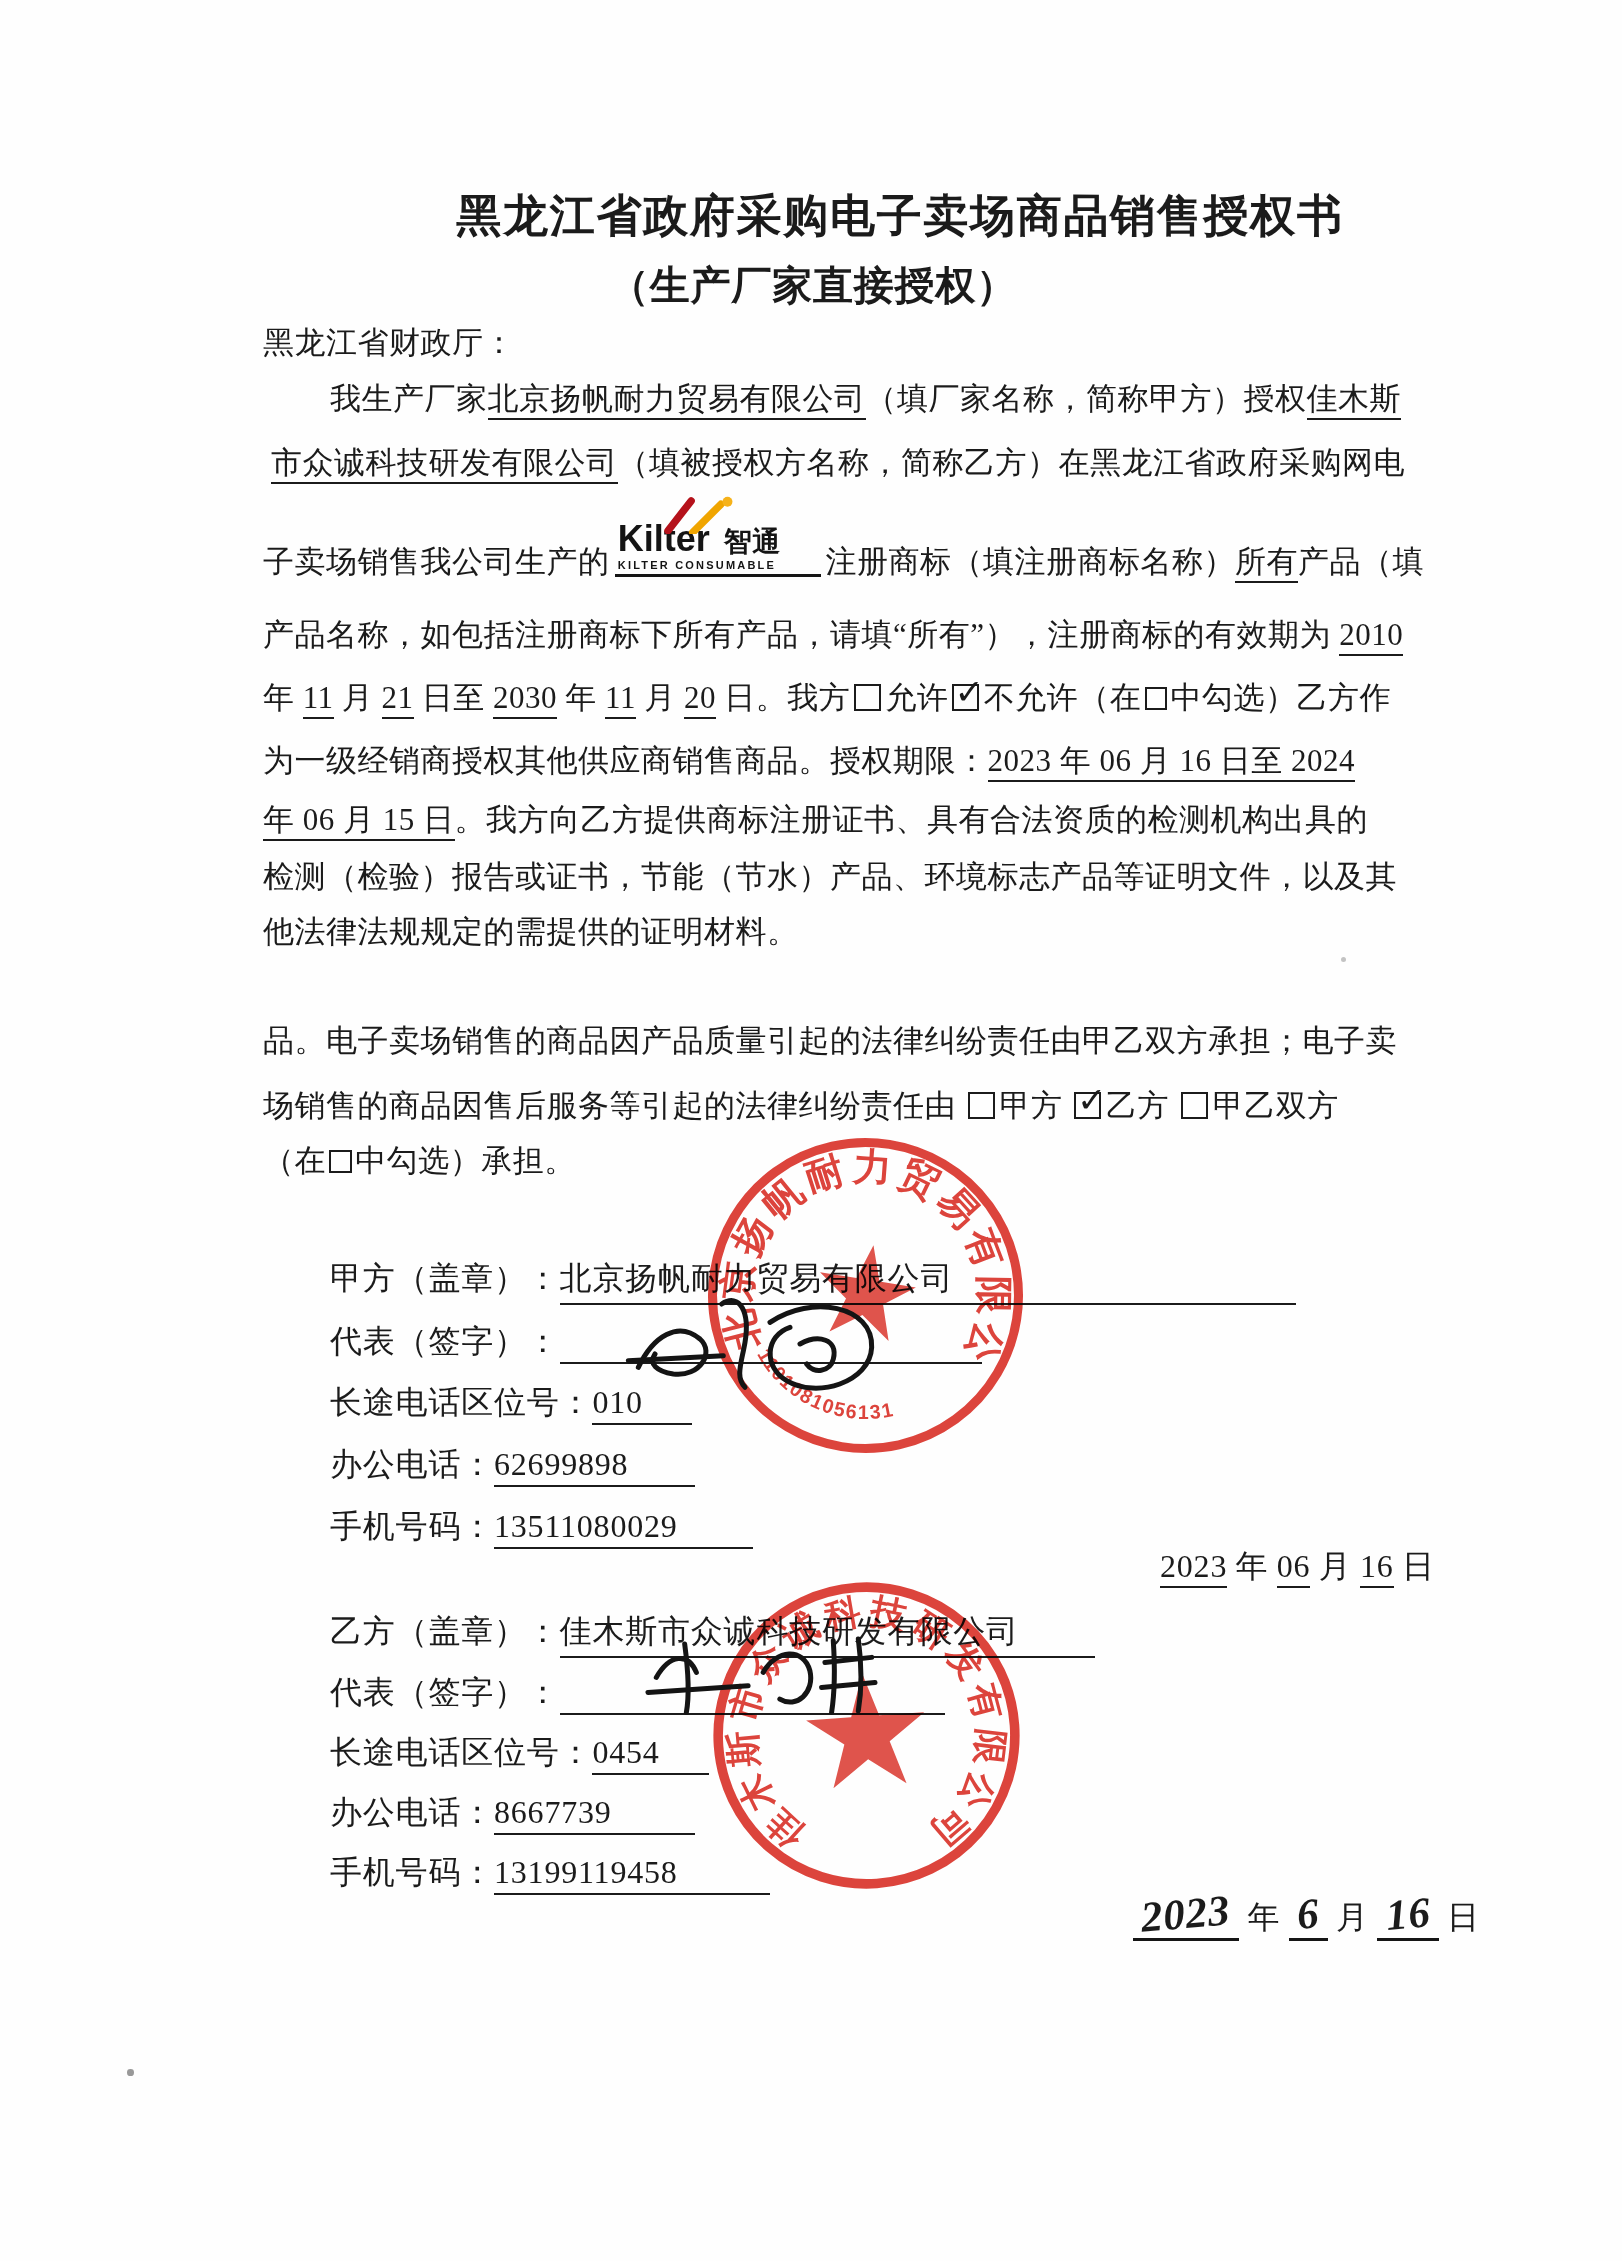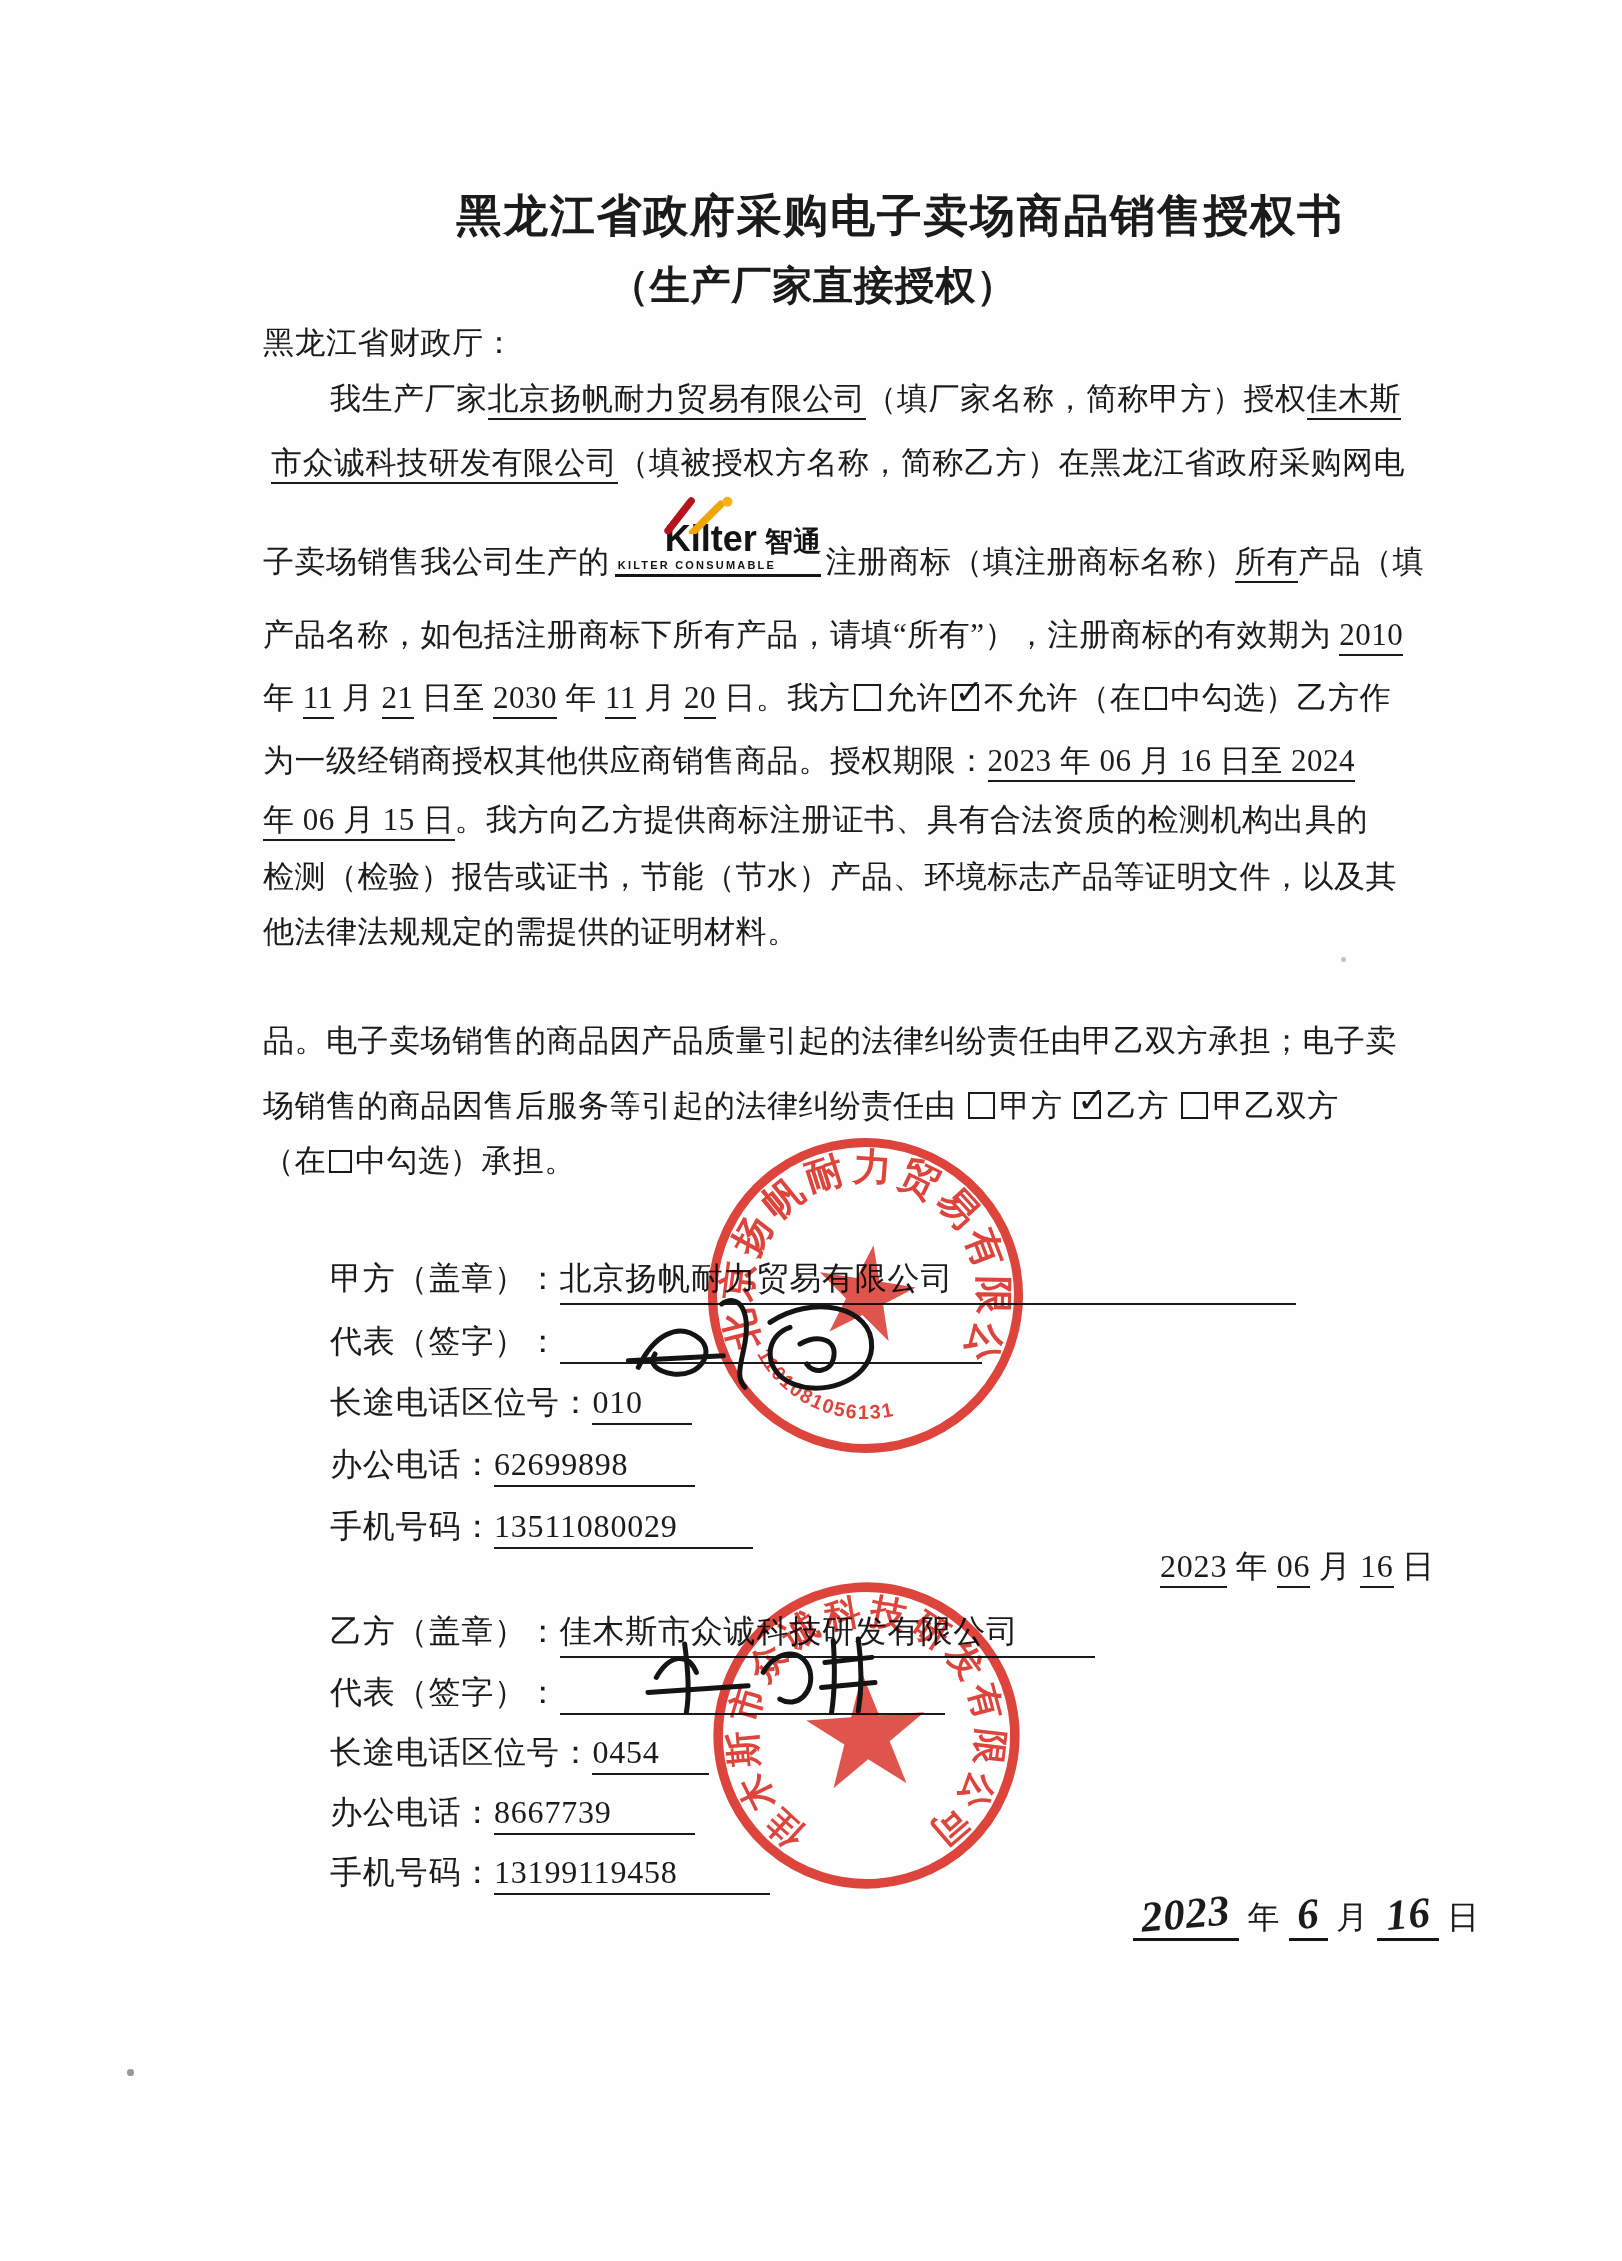--- a/index.html
+++ b/index.html
@@ -46,21 +46,21 @@
     display:inline-block; font-size:43px; font-weight:700; font-style:italic;
     transform:rotate(-5deg); line-height:1; padding-bottom:3.3px;
   }
   
   .logo-slot {
     display:inline-block; position:relative; width:206px; height:47px;
     border-bottom:3.3px solid #151515; vertical-align:-5px; margin:0 5px;
     overflow:visible;
   }
   .logo { position:absolute; left:3.3px; bottom:3.3px; width:201px; line-height:1; }
-  .logo-row1 { display:flex; align-items:baseline; gap:8px;margin-left:47px; }
+  .logo-row1 { display:flex; align-items:baseline; gap:14px; }
   .logo-brand {
     font-family:"Liberation Sans","DejaVu Sans",sans-serif;
     font-weight:800; font-size:36px; letter-spacing:0; color:#141414;
   }
   .logo-cjk {
     font-family:"Liberation Sans","DejaVu Sans",sans-serif;
     font-weight:900; font-size:28px; color:#141414;
   }
   .logo-sub {
     font-family:"Liberation Sans","DejaVu Sans",sans-serif;

